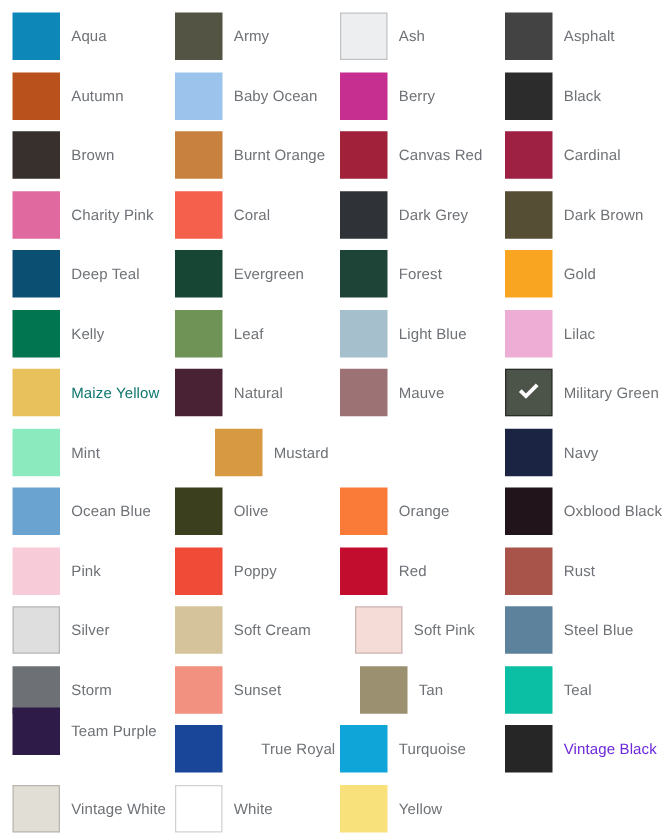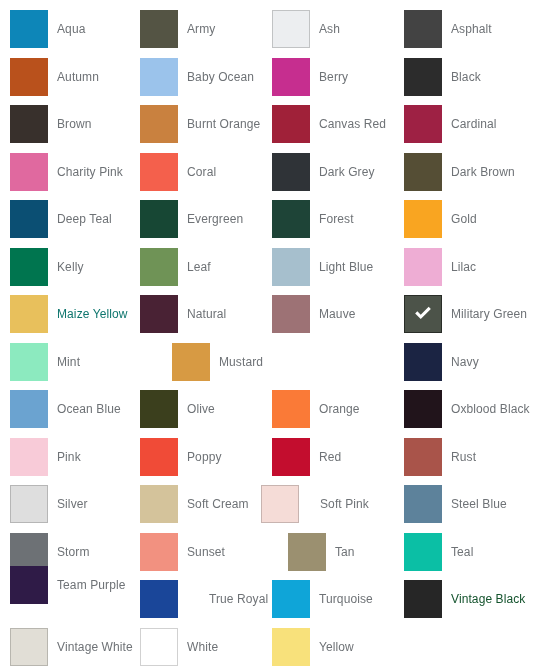--- a/index.html
+++ b/index.html
@@ -220,21 +220,21 @@
       <span class="swatch-label" style="color: rgb(110, 114, 118);">Rust</span>
     </div>
     <div class="swatch-cell" title="Silver" style="left: 10px; top: 482px;">
       <div class="swatch-chip bordered" style="background: rgb(222, 222, 222);"></div>
       <span class="swatch-label" style="color: rgb(110, 114, 118);">Silver</span>
     </div>
     <div class="swatch-cell" title="Soft Cream" style="left: 140px; top: 482px;">
       <div class="swatch-chip" style="background: rgb(212, 195, 155);"></div>
       <span class="swatch-label" style="color: rgb(110, 114, 118);">Soft Cream</span>
     </div>
-    <div class="swatch-cell" title="Soft Pink" style="left: 261px; top: 482px; gap: 12px;">
+    <div class="swatch-cell" title="Soft Pink" style="left: 284px; top: 482px;">
       <div class="swatch-chip bordered" style="background: rgb(245, 220, 215);"></div>
       <span class="swatch-label" style="color: rgb(110, 114, 118);">Soft Pink</span>
     </div>
     <div class="swatch-cell" title="Steel Blue" style="left: 404px; top: 482px;">
       <div class="swatch-chip" style="background: rgb(93, 130, 155);"></div>
       <span class="swatch-label" style="color: rgb(110, 114, 118);">Steel Blue</span>
     </div>
     <div class="swatch-cell" title="Sunset" style="left: 140px; top: 529.5px;">
       <div class="swatch-chip" style="background: rgb(242, 145, 128);"></div>
       <span class="swatch-label" style="color: rgb(110, 114, 118);">Sunset</span>
@@ -258,21 +258,21 @@
     <div class="swatch-cell" title="True Royal" style="left: 140px; top: 577px; gap: 22px;">
       <div class="swatch-chip" style="background: rgb(26, 70, 153);"></div>
       <span class="swatch-label" style="color: rgb(110, 114, 118);">True Royal</span>
     </div>
     <div class="swatch-cell" title="Turquoise" style="left: 272px; top: 577px;">
       <div class="swatch-chip" style="background: rgb(15, 165, 216);"></div>
       <span class="swatch-label" style="color: rgb(110, 114, 118);">Turquoise</span>
     </div>
     <div class="swatch-cell" title="Vintage Black" style="left: 404px; top: 577px;">
       <div class="swatch-chip" style="background: rgb(38, 38, 38);"></div>
-      <span class="swatch-label" style="color: #14532d;">Vintage Black</span>
+      <span class="swatch-label" style="color: #6d28d9;">Vintage Black</span>
     </div>
     <div class="swatch-cell" title="Vintage White" style="left: 10px; top: 624.5px;">
       <div class="swatch-chip bordered" style="background: rgb(225, 222, 214);"></div>
       <span class="swatch-label" style="color: rgb(110, 114, 118);">Vintage White</span>
     </div>
     <div class="swatch-cell" title="White" style="left: 140px; top: 624.5px;">
       <div class="swatch-chip bordered" style="background: rgb(255, 255, 255);"></div>
       <span class="swatch-label" style="color: rgb(110, 114, 118);">White</span>
     </div>
     <div class="swatch-cell" title="Yellow" style="left: 272px; top: 624.5px;">

